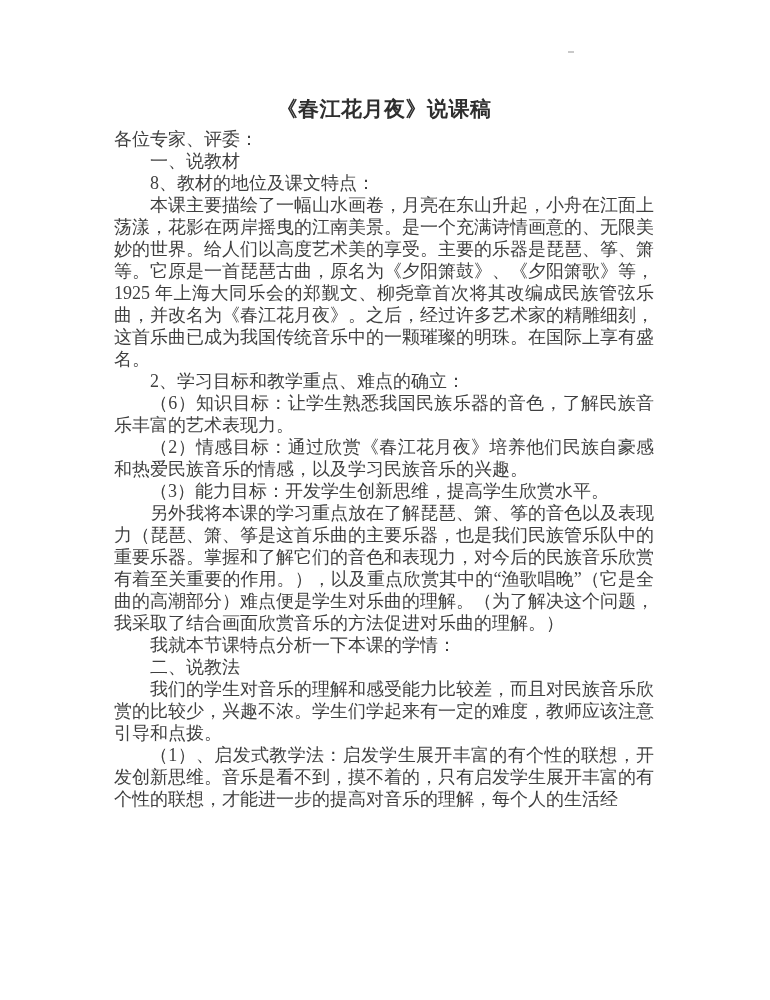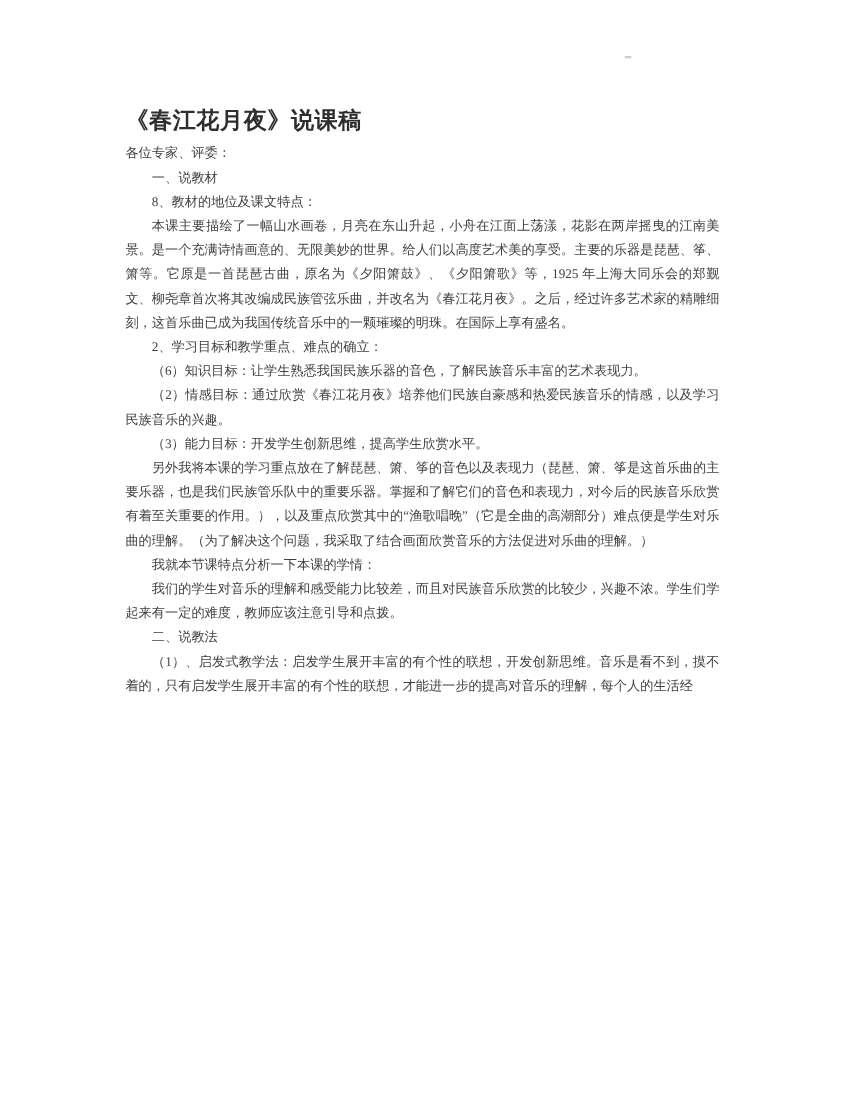--- a/index.html
+++ b/index.html
@@ -18,26 +18,27 @@
     position: absolute;
     left: 114px;
     top: 96px;
     width: 540px;
   }
   .doc-title {
     margin: 0 0 6px 0;
     font-size: 21px;
     line-height: 26px;
     font-weight: bold;
+    text-align: center;
     color: #2e2e2e;
     letter-spacing: 0.5px;
   }
   .para {
     margin: 0;
-    font-size: 12px;
+    font-size: 18px;
     line-height: 22px;
     text-align: justify;
     color: #3f3f3f;
     word-break: break-all;
   }
   .para.indent {
     text-indent: 2em;
   }
   .stray-mark {
     position: absolute;
@@ -59,18 +60,18 @@
         <p class="para">各位专家、评委：</p>
         <p class="para indent">一、说教材</p>
         <p class="para indent">8、教材的地位及课文特点：</p>
         <p class="para indent">本课主要描绘了一幅山水画卷，月亮在东山升起，小舟在江面上荡漾，花影在两岸摇曳的江南美景。是一个充满诗情画意的、无限美妙的世界。给人们以高度艺术美的享受。主要的乐器是琵琶、筝、箫等。它原是一首琵琶古曲，原名为《夕阳箫鼓》、《夕阳箫歌》等，1925 年上海大同乐会的郑觐文、柳尧章首次将其改编成民族管弦乐曲，并改名为《春江花月夜》。之后，经过许多艺术家的精雕细刻，这首乐曲已成为我国传统音乐中的一颗璀璨的明珠。在国际上享有盛名。</p>
         <p class="para indent">2、学习目标和教学重点、难点的确立：</p>
         <p class="para indent">（6）知识目标：让学生熟悉我国民族乐器的音色，了解民族音乐丰富的艺术表现力。</p>
         <p class="para indent">（2）情感目标：通过欣赏《春江花月夜》培养他们民族自豪感和热爱民族音乐的情感，以及学习民族音乐的兴趣。</p>
         <p class="para indent">（3）能力目标：开发学生创新思维，提高学生欣赏水平。</p>
         <p class="para indent">另外我将本课的学习重点放在了解琵琶、箫、筝的音色以及表现力（琵琶、箫、筝是这首乐曲的主要乐器，也是我们民族管乐队中的重要乐器。掌握和了解它们的音色和表现力，对今后的民族音乐欣赏有着至关重要的作用。），以及重点欣赏其中的“渔歌唱晚”（它是全曲的高潮部分）难点便是学生对乐曲的理解。（为了解决这个问题，我采取了结合画面欣赏音乐的方法促进对乐曲的理解。）</p>
         <p class="para indent">我就本节课特点分析一下本课的学情：</p>
+        <p class="para indent">二、说教法</p>
         <p class="para indent">我们的学生对音乐的理解和感受能力比较差，而且对民族音乐欣赏的比较少，兴趣不浓。学生们学起来有一定的难度，教师应该注意引导和点拨。</p>
-        <p class="para indent">二、说教法</p>
         <p class="para indent">（1）、启发式教学法：启发学生展开丰富的有个性的联想，开发创新思维。音乐是看不到，摸不着的，只有启发学生展开丰富的有个性的联想，才能进一步的提高对音乐的理解，每个人的生活经</p>
       </div>
   </div>
 </div>
 
 </body></html>

